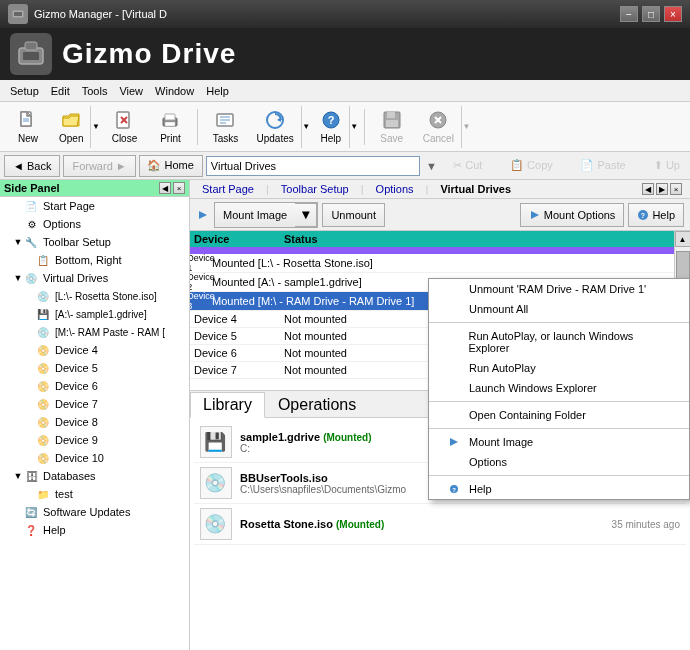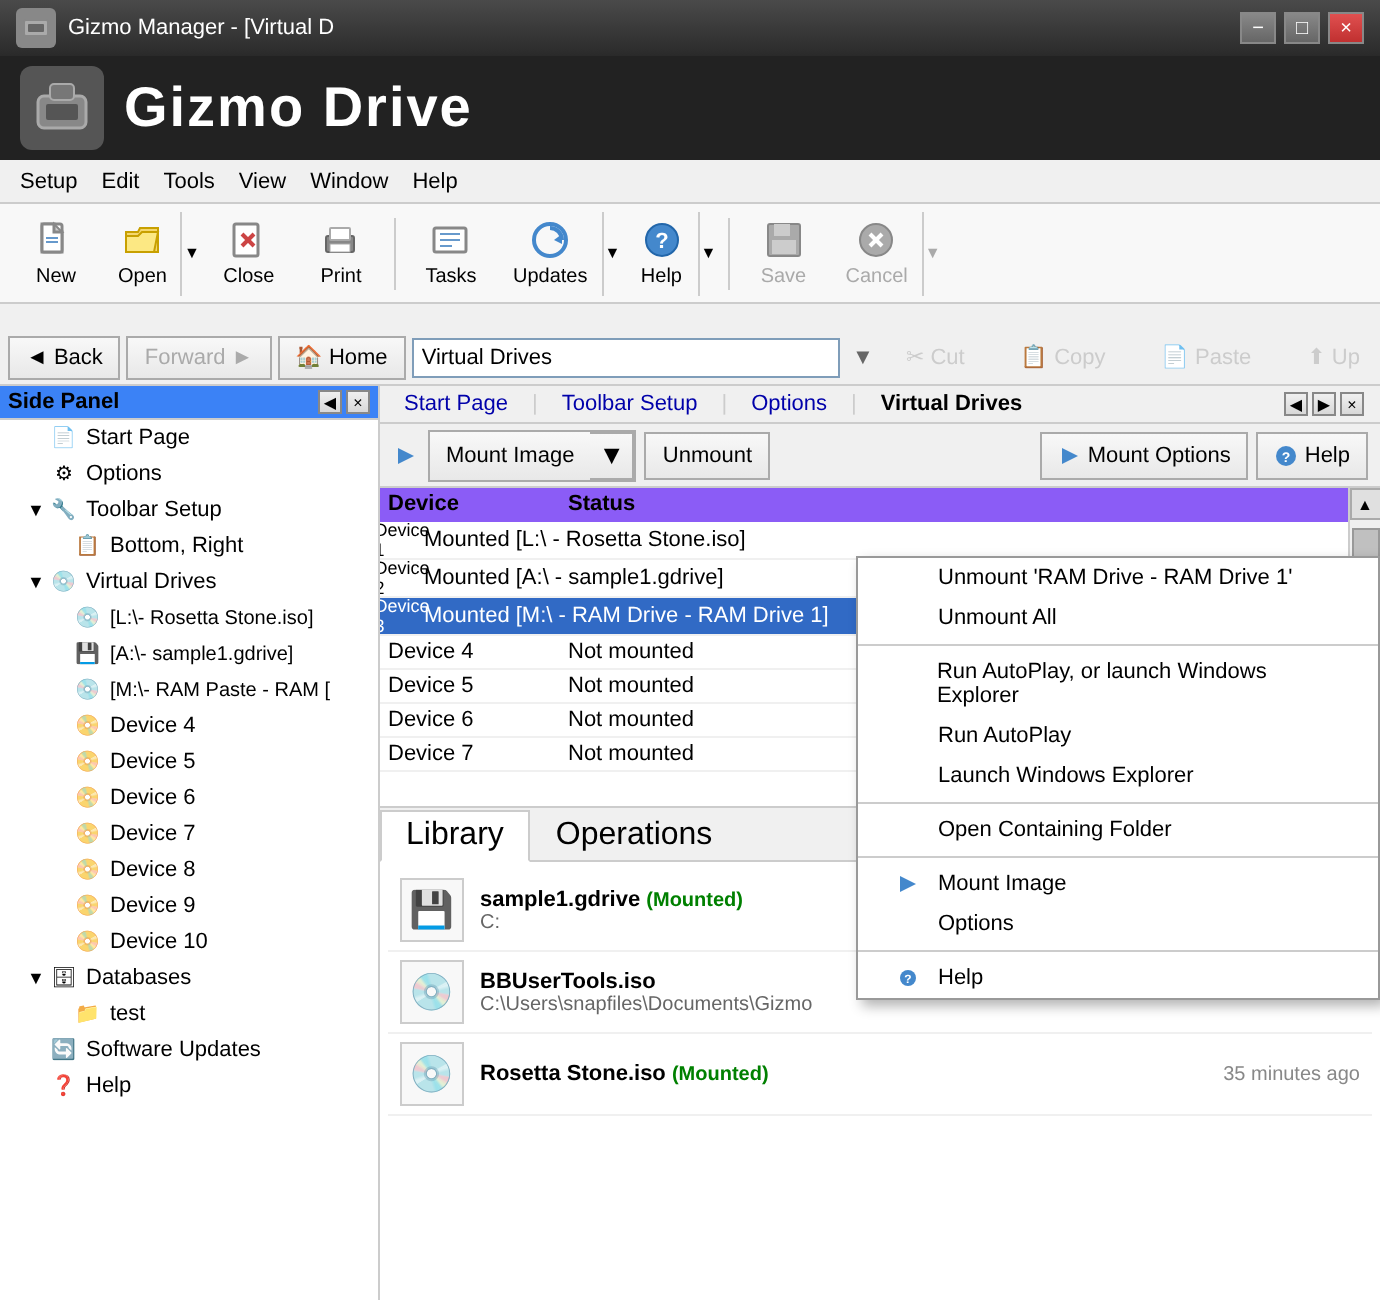--- a/index.html
+++ b/index.html
@@ -23,34 +23,34 @@
     .menu-item { padding: 2px 6px; cursor: pointer; font-size: 11px; }
 
     
     .toolbar { background: #f8f8f8; border-bottom: 1px solid #ccc; display: flex; align-items: center; padding: 3px 6px; height: 50px; gap: 2px; }
     .tool-btn { display: flex; flex-direction: column; align-items: center; justify-content: center; padding: 3px 6px; cursor: pointer; border: 1px solid transparent; min-width: 44px; height: 42px; font-size: 10px; }
     .tool-icon { width: 22px; height: 22px; margin-bottom: 2px; display: flex; align-items: center; justify-content: center; }
     .tool-separator { width: 1px; height: 36px; background: #ccc; margin: 0 3px; }
     .tool-arrow { width: 10px; height: 42px; display: flex; align-items: center; justify-content: center; cursor: pointer; font-size: 8px; border-left: 1px solid #ccc; }
 
     
-    .address-bar { background: #f0f0f0; border-bottom: 1px solid #ccc; display: flex; align-items: center; padding: 2px 4px; height: 28px; gap: 3px; margin-top: 13px; }
+    .address-bar { background: #f0f0f0; border-bottom: 1px solid #ccc; display: flex; align-items: center; padding: 2px 4px; height: 28px; gap: 3px; }
     .nav-btn { padding: 2px 8px; border: 1px solid #aaa; background: linear-gradient(to bottom, #f8f8f8, #e8e8e8); cursor: pointer; font-size: 11px; height: 22px; }
     .nav-btn:disabled { color: #aaa; }
     .address-combo { flex: 1; height: 20px; border: 1px solid #7f9db9; padding: 1px 4px; font-size: 11px; background: white; }
     .nav-icons { display: flex; gap: 16px; margin-left: 4px; }
     .nav-icon-btn { padding: 2px 5px; border: 1px solid transparent; cursor: pointer; font-size: 11px; color: #888; }
     .nav-icon-btn.disabled { color: #ccc; }
 
     
     .main-content { display: flex; height: 510px; }
 
     
     .side-panel { width: 190px; background: white; border-right: 1px solid #ccc; overflow-y: auto; }
-    .side-panel-header { background: #3b82f6; border-bottom: 1px solid #ccc; padding: 2px 4px; font-size: 11px; font-weight: bold; display: flex; align-items: center; justify-content: space-between; }
+    .side-panel-header { background: #86efac; border-bottom: 1px solid #ccc; padding: 2px 4px; font-size: 11px; font-weight: bold; display: flex; align-items: center; justify-content: space-between; }
     .tree-item { padding: 1px 4px; cursor: pointer; display: flex; align-items: center; white-space: nowrap; overflow: hidden; }
     .tree-indent-1 { padding-left: 12px; }
     .tree-indent-2 { padding-left: 24px; }
     .tree-expand { width: 12px; display: inline-flex; align-items: center; justify-content: center; font-size: 9px; }
     .tree-icon { width: 16px; height: 16px; margin-right: 3px; display: inline-flex; align-items: center; justify-content: center; font-size: 10px; flex-shrink: 0; }
 
     
     .right-panel { flex: 1; display: flex; flex-direction: column; overflow: hidden; background: white; }
 
     
@@ -65,21 +65,21 @@
     .panel-tab.active { background: white; border: 1px solid #ccc; border-bottom: 1px solid white; z-index: 1; }
 
     
     .vd-page-tabs { display: flex; align-items: center; padding: 2px 4px; background: #f0f0f0; border-bottom: 1px solid #ccc; gap: 4px; }
     .vd-page-tab { padding: 1px 8px; font-size: 11px; color: #0000aa; cursor: pointer; }
     .vd-page-tab.active { font-weight: bold; color: black; text-decoration: none; }
 
     
     .device-list-container { display: flex; height: 160px; overflow: hidden; }
     .device-list { flex: 1; overflow-y: auto; border-bottom: 1px solid #ccc; }
-    .device-list-header { display: flex; background: #8b5cf6; border-bottom: 1px solid #8b5cf6; padding: 2px 4px; font-size: 11px; font-weight: bold; }
+    .device-list-header { display: flex; background: #14b8a6; border-bottom: 7px solid #8b5cf6; padding: 2px 4px; font-size: 11px; font-weight: bold; }
     .device-list-header .col-device { width: 90px; }
     .device-list-header .col-status { flex: 1; }
     .device-row { display: flex; padding: 2px 4px; cursor: pointer; border-bottom: 1px solid #f0f0f0; align-items: center; }
     .device-row.selected { background: #316ac5; color: white; }
     .device-row .col-device { width: 90px; }
     .device-row .col-status { flex: 1; }
     .device-row .drive-icon { width: 14px; height: 14px; margin-right: 4px; display: inline-flex; align-items: center; justify-content: center; font-size: 9px; }
 
     
     .context-menu { position: absolute; left: 428px; top: 278px; background: white; border: 1px solid #999; box-shadow: 3px 3px 6px rgba(0,0,0,0.3); z-index: 100; min-width: 250px; }

